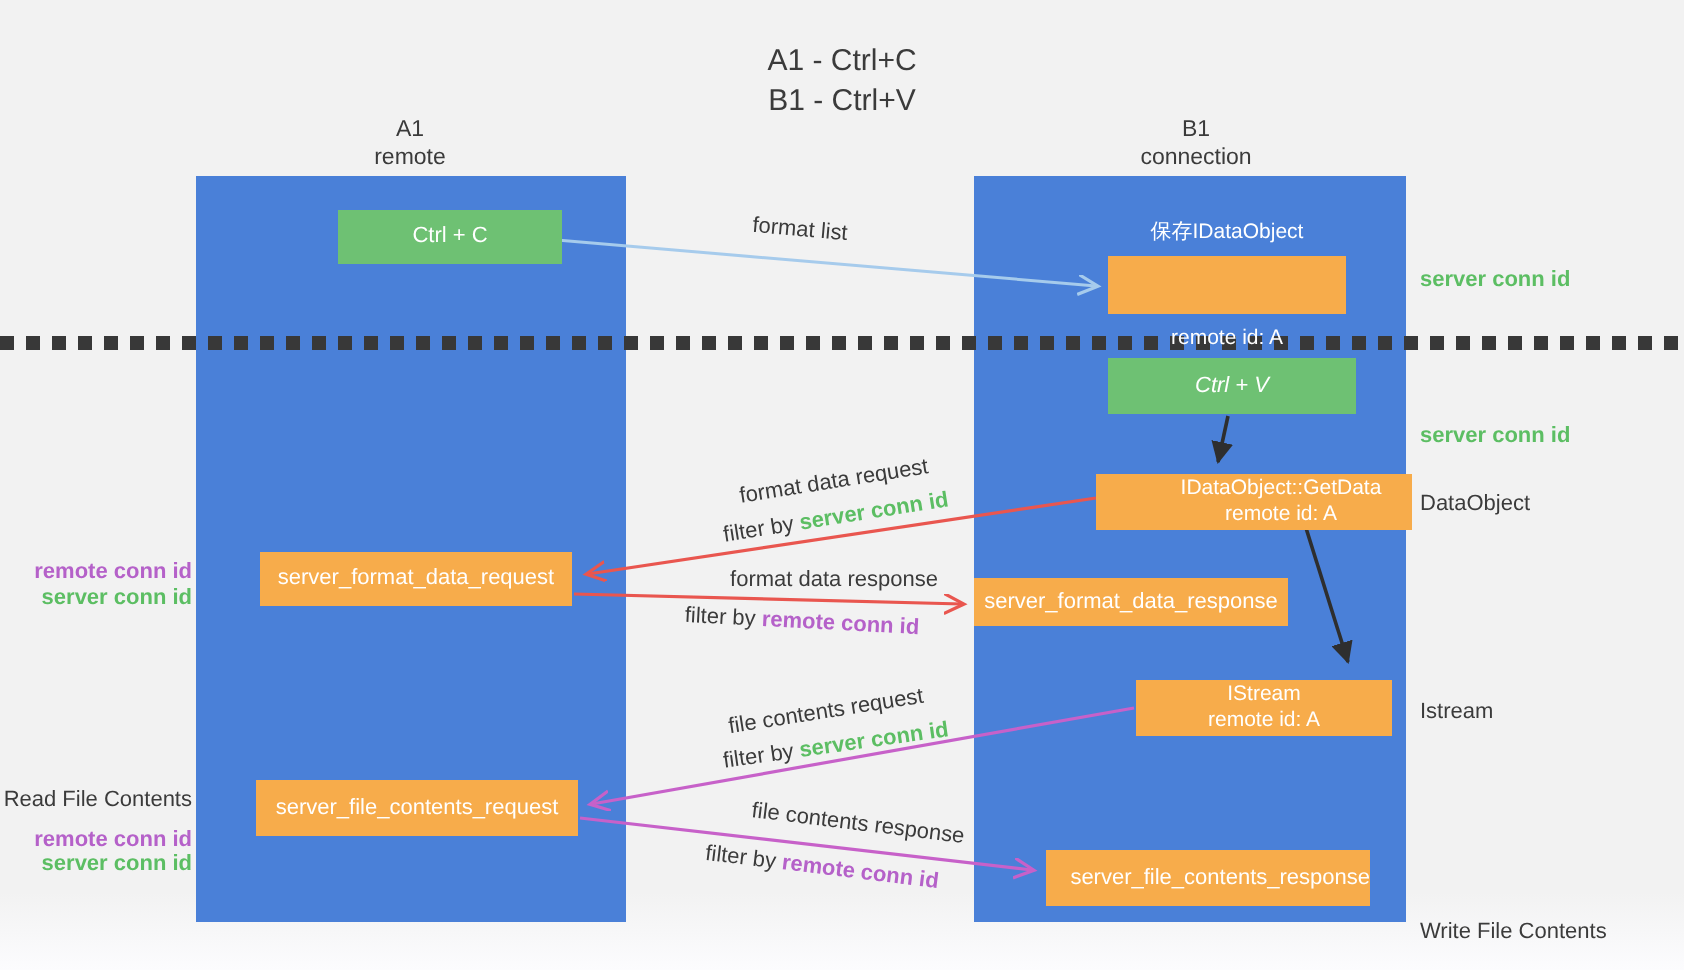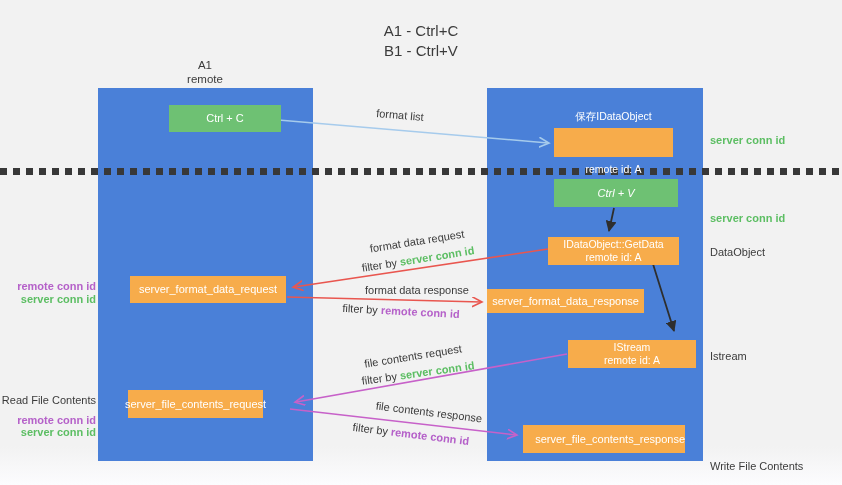--- a/index.html
+++ b/index.html
@@ -43,20 +43,24 @@
 
   <div class="abs title">
     <div>A1 - Ctrl+C</div>
     <div>B1 - Ctrl+V</div>
   </div>
 
   <div class="abs col-header" style="left:155px;top:58px;width:100px;">
     <div>A1</div>
     <div>remote</div>
   </div>
+  <div class="abs col-header" style="left:548px;top:58px;width:100px;">
+    <div>B1</div>
+    <div>connection</div>
+  </div>
 
   <div class="abs col-rect" style="left:98px;"></div>
   <div class="abs col-rect" style="left:487px;width:216px;"></div>
 
   <div class="abs divider"></div>
 
   <svg class="wires" width="842" height="485" viewBox="0 0 842 485">
     <defs>
       <marker id="vBlue" markerUnits="userSpaceOnUse" markerWidth="12" markerHeight="12" refX="9" refY="5" orient="auto">
         <path d="M0,0 L10,5 L0,10" fill="none" stroke="#A6CBEC" stroke-width="1.6"></path>
@@ -86,39 +90,39 @@
 
   <div class="abs node orange small" style="left:554px;top:128px;width:119px;height:29px;gap:40px;">
     <span>保存IDataObject</span>
     <span>remote id: A</span>
   </div>
 
   <div class="abs node green" style="left:554px;top:179px;width:124px;height:28px;font-style:italic;">
     <span>Ctrl + V</span>
   </div>
 
-  <div class="abs node orange small" style="left:548px;top:237px;width:131px;height:28px;">
+  <div class="abs node orange small" style="left:548px;top:237px;width:131px;height:28px;padding-left:27px;">
     <span>IDataObject::GetData</span>
     <span>remote id: A</span>
   </div>
 
   <div class="abs node orange" style="left:130px;top:276px;width:156px;height:27px;">
     <span>server_format_data_request</span>
   </div>
 
   <div class="abs node orange" style="left:487px;top:289px;width:157px;height:24px;">
     <span>server_format_data_response</span>
   </div>
 
   <div class="abs node orange small" style="left:568px;top:340px;width:128px;height:28px;">
     <span>IStream</span>
     <span>remote id: A</span>
   </div>
 
-  <div class="abs node orange" style="left:128px;top:390px;width:135px;height:28px;">
+  <div class="abs node orange" style="left:128px;top:390px;width:161px;height:28px;">
     <span>server_file_contents_request</span>
   </div>
 
   <div class="abs node orange" style="left:523px;top:425px;width:162px;height:28px;align-items:flex-end;">
     <span>server_file_contents_response</span>
   </div>
 
   <div class="abs ann right-col green-t" style="top:134px;">server conn id</div>
   <div class="abs ann right-col green-t" style="top:212px;">server conn id</div>
   <div class="abs ann right-col dark-t" style="top:246px;">DataObject</div>

